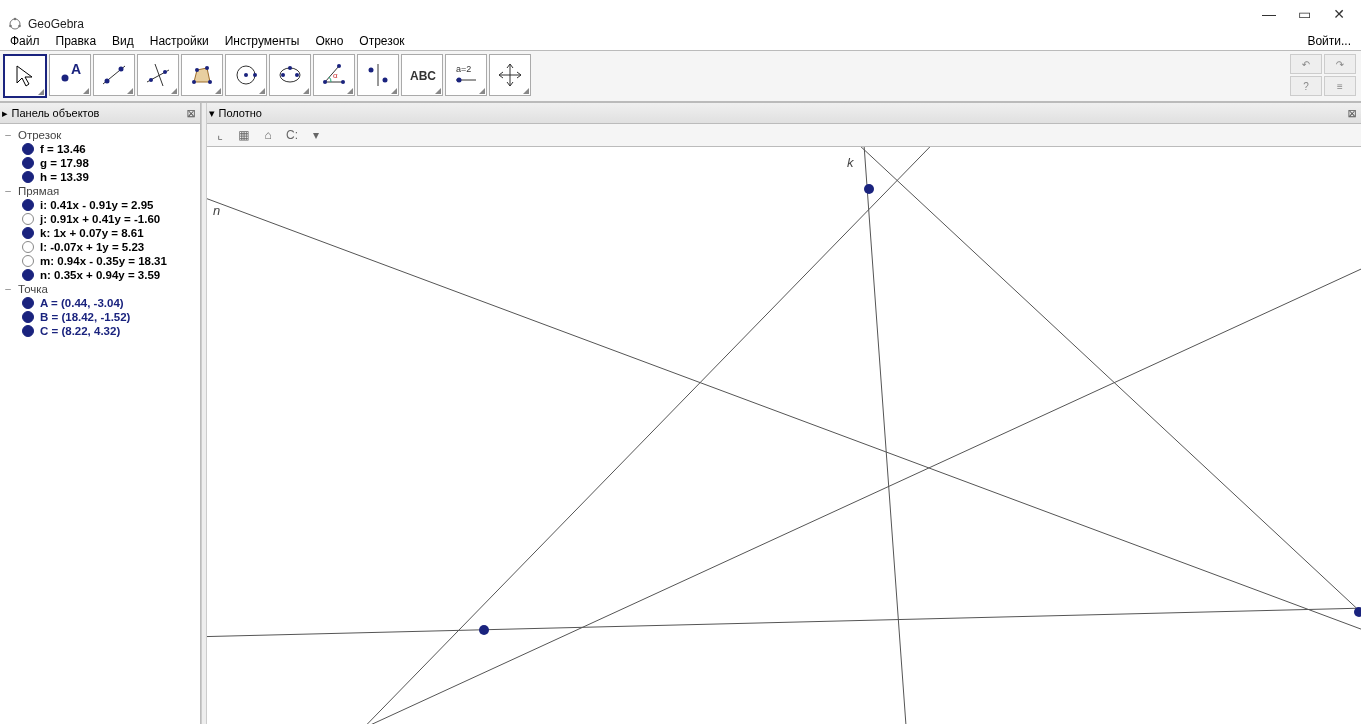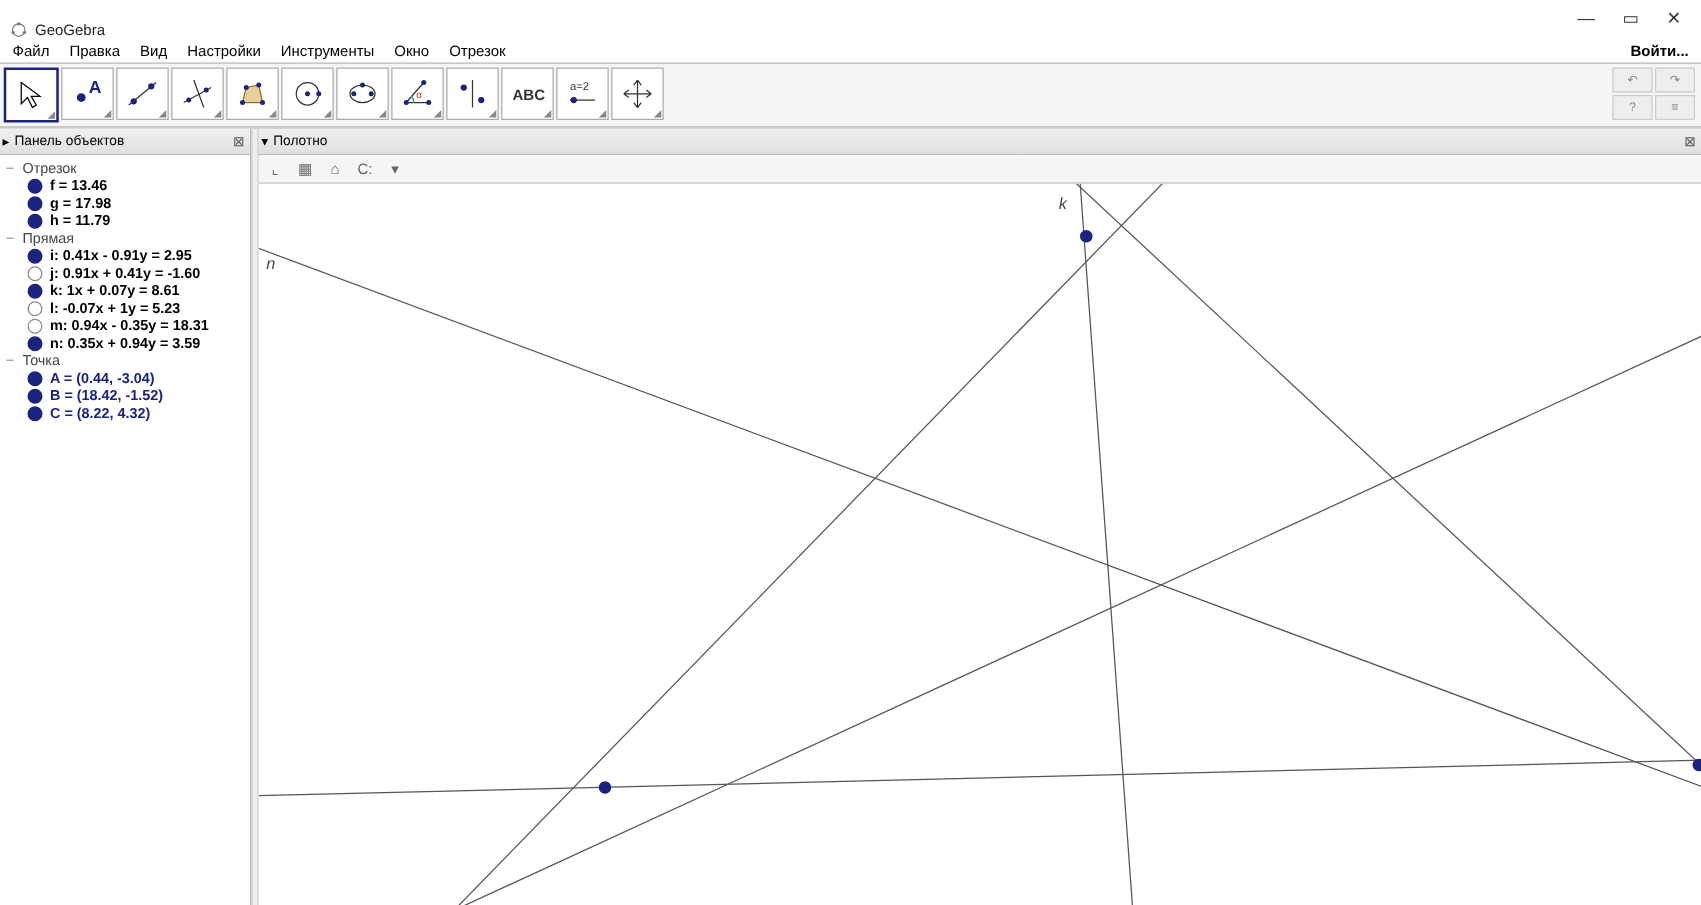--- a/index.html
+++ b/index.html
@@ -26,21 +26,21 @@
   .menubar {
     height: 22px;
     display: flex;
     align-items: flex-end;
     padding: 0 4px;
     font-size: 12px;
     justify-content: space-between;
   }
   .menubar .menus { display: flex; gap: 4px; }
   .menubar .menu-item { padding: 2px 6px; cursor: default; }
-  .menubar .login { padding: 2px 6px; font-weight: bold; }
+  .menubar .login { padding: 2px 6px; }
   .toolbar-holder {
     border-top: 1px solid #bbb;
     border-bottom: 1px solid #bbb;
     background: #f5f5f5;
     padding: 3px 3px;
     display: flex;
     align-items: flex-start;
     justify-content: space-between;
   }
   .toolbar { display: flex; gap: 2px; }
@@ -267,21 +267,21 @@
       <div class="item">
           <span class="dot"></span>
           <span>f = 13.46</span>
         </div>
       <div class="item">
           <span class="dot"></span>
           <span>g = 17.98</span>
         </div>
       <div class="item">
           <span class="dot"></span>
-          <span>h = 11.79</span>
+          <span>h = 13.39</span>
         </div>
 
       <div class="cat">Прямая</div>
       <div class="item">
           <span class="dot"></span>
           <span>i: 0.41x - 0.91y = 2.95</span>
         </div>
       <div class="item">
           <span class="dot empty"></span>
           <span>j: 0.91x + 0.41y = -1.60</span>

